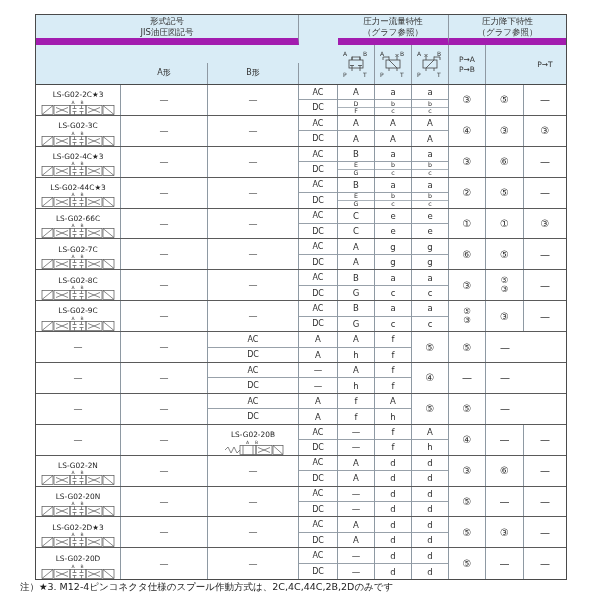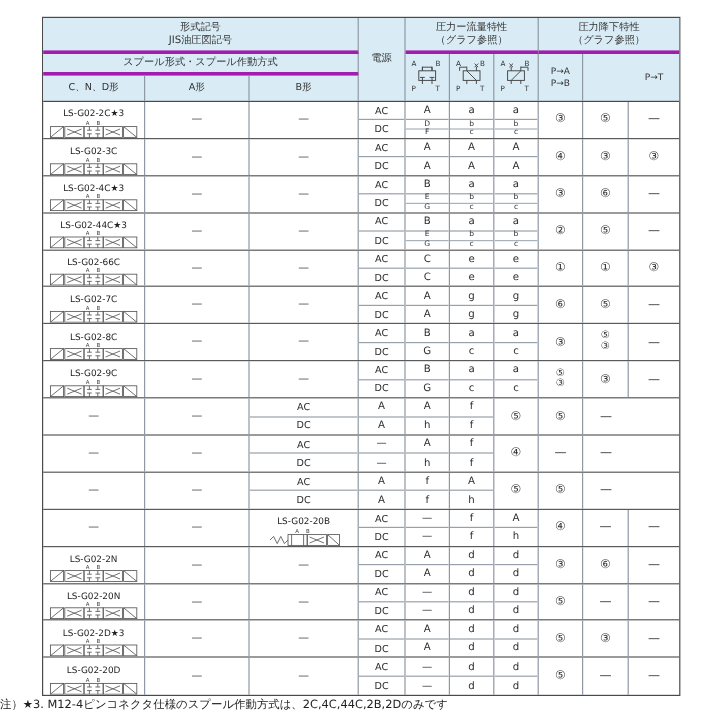--- a/index.html
+++ b/index.html
@@ -1,21 +1,21 @@
 <!DOCTYPE html>
 <html><head>
 <meta charset="utf-8">
 <style>
 *{margin:0;padding:0;box-sizing:border-box}
 html,body{width:600px;height:600px;overflow:hidden;background:#fff}
 body{font-family:"DejaVu Sans","Liberation Sans",sans-serif;color:#2e2e2e;position:relative}
 .tbl{position:absolute;left:35px;top:14px;width:532px;border:1px solid #4a4a4a;background:#fff}
 .grid10{display:grid;grid-template-columns:85px 87px 91px 39px 37px 37px 37px 37px 38px 42px}
 .thead{grid-template-rows:30px 18px 21px;background:#d9ecf6;border-bottom:1px solid #4a4a4a}
-.hc{border-right:1px solid #8e99a3;border-bottom:3px solid #a21caf;display:flex;flex-direction:column;align-items:center;justify-content:center;text-align:center;font-size:8.5px;line-height:1.3;color:#333}
+.hc{border-right:1px solid #8e99a3;border-bottom:7px solid #a21caf;display:flex;flex-direction:column;align-items:center;justify-content:center;text-align:center;font-size:8.5px;line-height:1.3;color:#333}
 .h-model{grid-column:1/4;grid-row:1}
 .h-spool{grid-column:1/4;grid-row:2}
 .h-sc0{grid-column:1;grid-row:3;border-bottom:none;font-size:8px}
 .h-sc1{grid-column:2;grid-row:3;border-bottom:none;font-size:8px}
 .h-sc2{grid-column:3;grid-row:3;border-bottom:none;font-size:8px}
 .h-power{grid-column:4;grid-row:1/4;border-bottom:none}
 .h-flowtitle{grid-column:5/8;grid-row:1}
 .h-fs0{grid-column:5;grid-row:2/4;border-bottom:none}
 .h-fs1{grid-column:6;grid-row:2/4;border-bottom:none}
 .h-fs2{grid-column:7;grid-row:2/4;border-bottom:none}
@@ -33,37 +33,34 @@
 .dash{font-size:9px;color:#444}
 .split{flex-direction:column;align-items:stretch;justify-content:stretch}
 .sub{flex:1 1 0;display:flex;align-items:center;justify-content:center;font-size:8px}
 .sub-top{border-bottom:1px solid #98a1aa}
 .flowv{font-size:8.5px}
 .fracwrap{flex:1 1 0;display:flex;flex-direction:column;align-items:stretch}
 .f{flex:1;display:flex;align-items:center;justify-content:center;font-size:6.3px;line-height:1}
 .f-top{border-bottom:1px solid #aab2b9}
 .dropc{font-size:10px;color:#333}
 .drop-stack{display:flex;flex-direction:column;align-items:center;line-height:1.05;font-size:8.5px}
-.note{position:absolute;left:0;top:581px;font-size:9.5px;color:#222;white-space:nowrap}
+.note{position:absolute;left:20px;top:581px;font-size:9.5px;color:#222;white-space:nowrap}
 .hline{line-height:1.25}
 </style>
 </head>
 <body>
 
 <div class="tbl">
   <div class="thead grid10">
     <div class="hc h-model">
       <div class="hline">形式記号</div>
       <div class="hline">JIS油圧図記号</div>
     </div>
-    <div class="hc h-spool">スプール形式・スプール作動方式</div>
-    <div class="hc h-sc0">C、N、D形</div>
     <div class="hc h-sc1">A形</div>
     <div class="hc h-sc2">B形</div>
-    <div class="hc h-power">電源</div>
     <div class="hc h-flowtitle">
       <div class="hline">圧力ー流量特性</div>
       <div class="hline">（グラフ参照）</div>
     </div>
     <div class="hc h-fs0">
         <span id="fs0"><svg width="34" height="30" viewBox="0 0 34 30">
             <text x="4" y="8" font-size="6" fill="#333">A</text>
             <text x="24" y="8" font-size="6" fill="#333">B</text>
             <rect x="10" y="12" width="14" height="8" stroke="#444" stroke-width="0.8" fill="none"></rect>
             <line x1="13" y1="8.5" x2="13" y2="12" stroke="#444" stroke-width="0.8" fill="none"></line>

